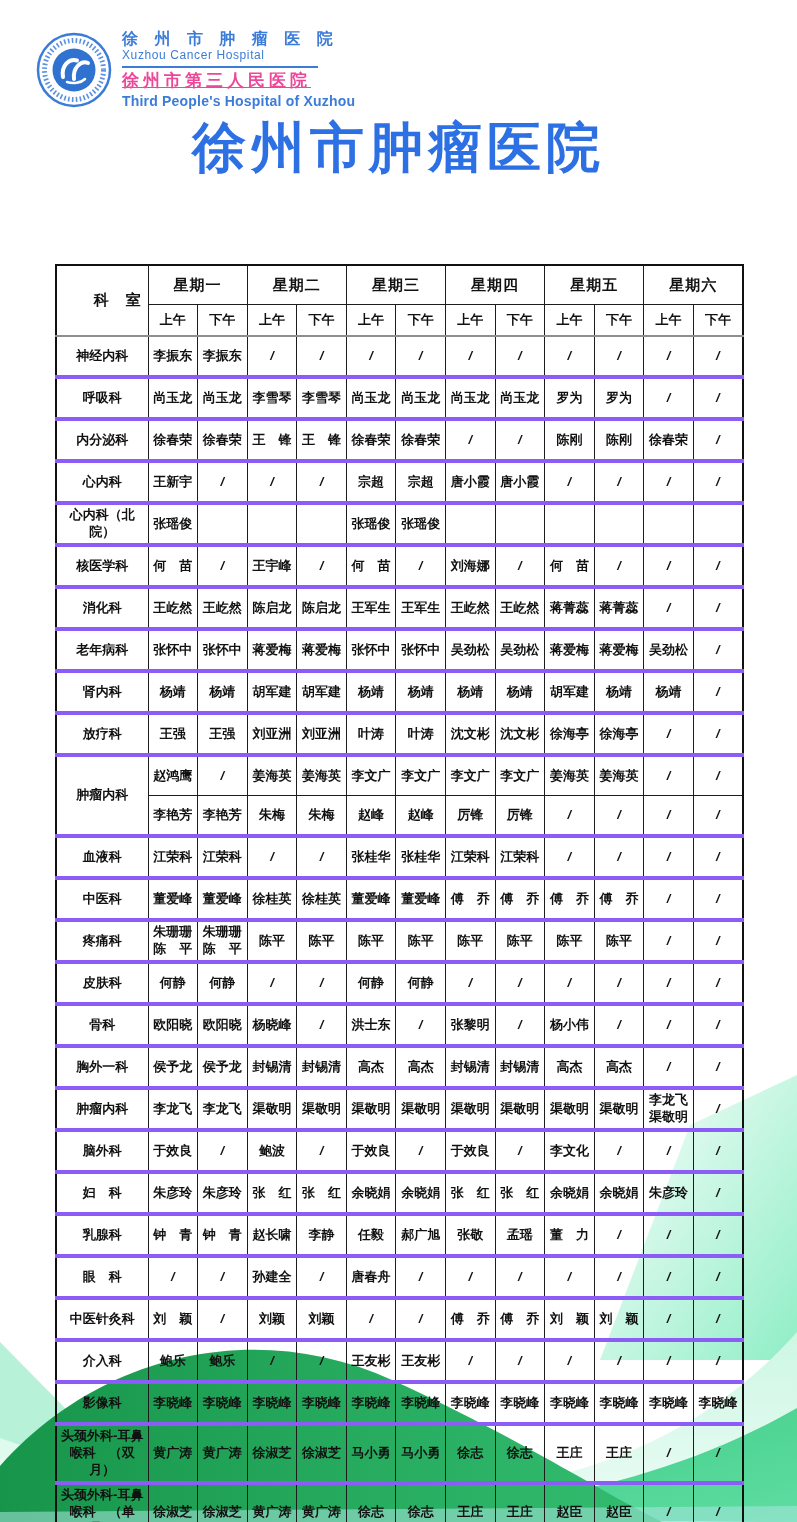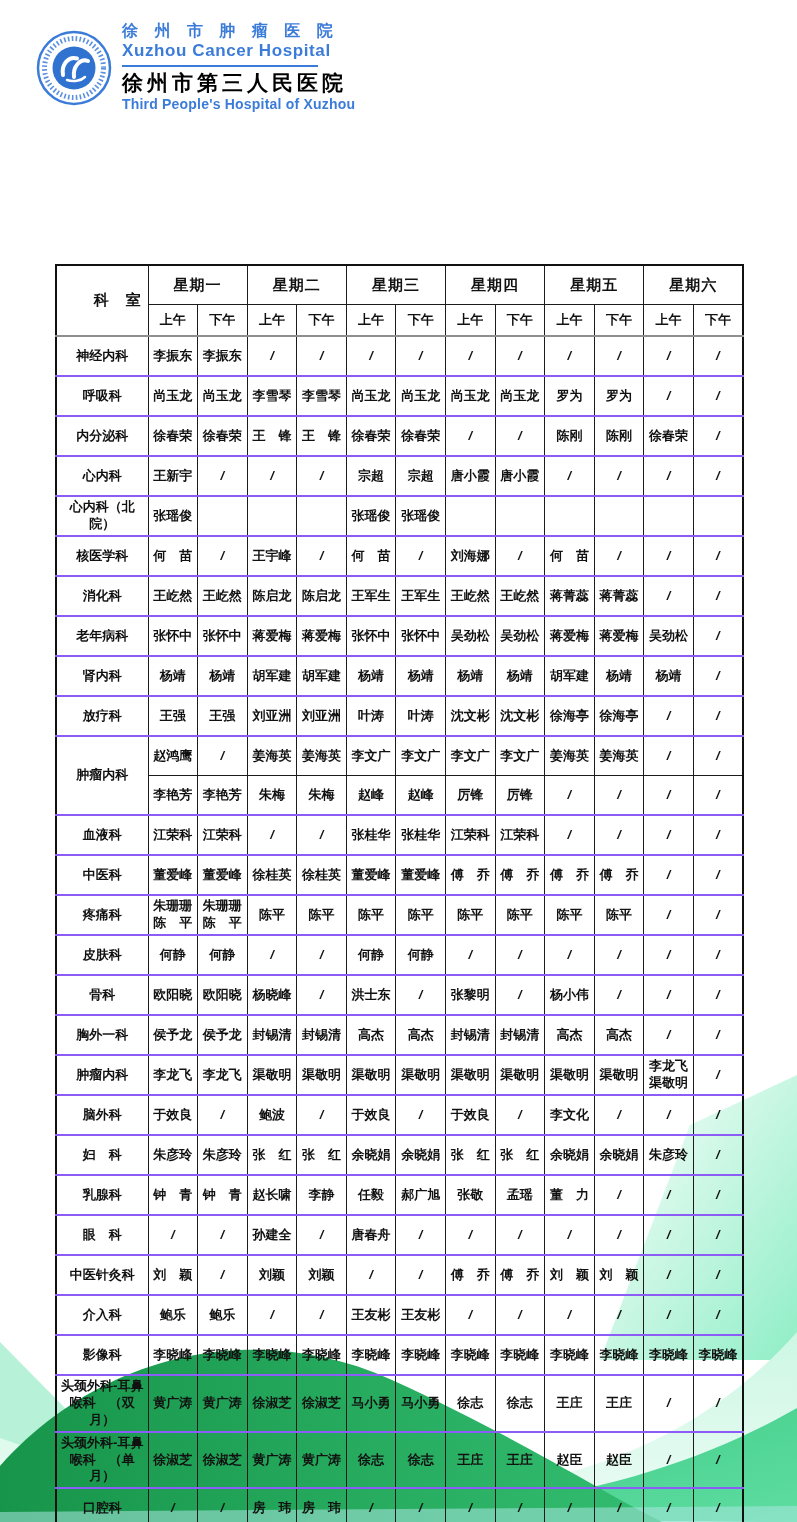--- a/index.html
+++ b/index.html
@@ -2,27 +2,27 @@
 <html><head>
 <meta charset="utf-8">
 <style>
   html,body{margin:0;padding:0;}
   body{font-family:"Liberation Sans",sans-serif;}
   .page{position:relative;width:797px;height:1522px;background:#ffffff;overflow:hidden;}
   .waves{position:absolute;inset:0;width:100%;height:100%;z-index:0;}
   .content{position:relative;z-index:1;}
 
   
-  .logo-block{position:absolute;left:36px;top:22px;display:flex;align-items:center;gap:10px;}
+  .logo-block{position:absolute;left:36px;top:30px;display:flex;align-items:center;gap:10px;}
   .emblem{width:76px;height:76px;flex:0 0 auto;}
   .logo-text{display:flex;flex-direction:column;align-items:flex-start;}
   .logo-cn1{color:#3c7cd9;font-size:16px;font-weight:bold;letter-spacing:6px;line-height:1.15;white-space:nowrap;}
-  .logo-en1{color:#3c7cd9;font-size:17px;font-weight:bold;letter-spacing:0.6px;line-height:1.25;white-space:nowrap;}
+  .logo-en1{color:#3c7cd9;font-size:12px;font-weight:normal;letter-spacing:0.6px;line-height:1.25;white-space:nowrap;}
   .logo-divider{width:196px;height:2px;background:#3c7cd9;margin:3px 0;}
-  .logo-cn2{color:#000000;font-size:21px;font-weight:bold;letter-spacing:4px;line-height:1.2;white-space:nowrap;}
+  .logo-cn2{color:#ec4899;font-size:17px;font-weight:bold;letter-spacing:4px;line-height:1.2;white-space:nowrap;text-decoration:underline;}
   .logo-en2{color:#3c7cd9;font-size:14px;font-weight:bold;letter-spacing:0.2px;line-height:1.3;white-space:nowrap;}
 
   
   .title{position:absolute;top:112px;left:0;width:100%;text-align:center;margin:0;
          color:#2d70e4;font-weight:800;font-size:54px;line-height:1.3;}
   .title .t1{letter-spacing:5px;}
   .title .t2{letter-spacing:2px;}
 
   
   table.schedule{position:absolute;left:55px;top:264px;width:689px;border-collapse:collapse;
@@ -30,21 +30,21 @@
   .schedule th,.schedule td{border:1px solid #1c1c1c;text-align:center;vertical-align:middle;
                  color:#111;background:transparent;}
   .schedule thead th{font-weight:bold;}
   .schedule thead tr.hdr-days th{height:36px;font-size:15px;letter-spacing:1px;text-align:center;}
   .schedule thead tr.hdr-sessions th{height:28px;font-size:13px;}
   .schedule thead tr.hdr-sessions{border-bottom:2px solid #8f8f8f;margin-left:20px;}
   .schedule th.corner{font-size:15px;letter-spacing:2px;padding-left:32px;}
   .schedule tbody td{height:34px;font-size:13px;font-weight:bold;white-space:pre-line;
                  line-height:1.3;padding:2px 1px;}
   .schedule tbody td.dept{padding:2px 4px;}
-  .schedule tbody tr{border-bottom:2px solid #8b5cf6;}
+  .schedule tbody tr{border-bottom:4px solid #8b5cf6;}
   .schedule tbody tr.row-mid{border-bottom:1px solid #1c1c1c;}
   .schedule td.slash{font-style:italic;}
 </style>
 </head>
 <body>
 
 <div class="page">
 
   <svg class="waves" viewBox="0 0 797 1522" preserveAspectRatio="none" aria-hidden="true">
     <defs>
@@ -87,21 +87,21 @@
       <div class="logo-text">
         <div class="logo-cn1">徐 州 市 肿 瘤 医 院</div>
         <div class="logo-en1">Xuzhou Cancer Hospital</div>
         <div class="logo-divider"></div>
         <div class="logo-cn2">徐州市第三人民医院</div>
         <div class="logo-en2">Third People's Hospital of Xuzhou</div>
       </div>
     </header>
 
     <h1 class="title">
-      <br>
+      <span class="t1">徐州市肿瘤医院</span><br>
     </h1>
 
     <table class="schedule" id="schedule-table">
         <colgroup>
           <col style="width: 92px;">
           <col>
           <col>
           <col>
           <col>
           <col>

